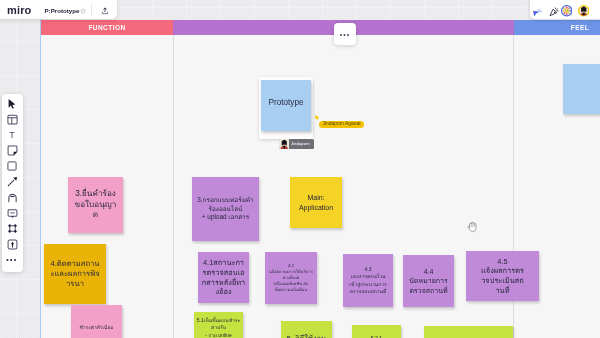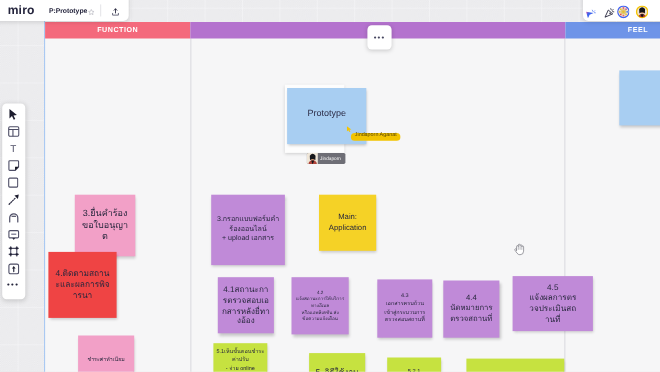--- a/index.html
+++ b/index.html
@@ -27,21 +27,21 @@
 
   
   .note{position:absolute;box-sizing:border-box;display:flex;align-items:center;
         justify-content:center;text-align:center;overflow:hidden;
         box-shadow:1px 2px 2.6px rgba(0,0,0,.2);}
   .note>span{display:block;color:#26263c;line-height:1.3;padding:0 2px;word-break:break-all;overflow-wrap:anywhere;}
 
   
   #sel-wrap{position:absolute;left:259px;top:77px;width:54px;height:62px;
             background:#fdfdfd;box-shadow:0 1px 3px rgba(0,0,0,.17);}
-  #sel-note{position:absolute;left:261px;top:80px;width:72px;height:51px;
+  #sel-note{position:absolute;left:261px;top:80px;width:50px;height:51px;
             background:#a8cef2;display:flex;align-items:center;justify-content:center;
             box-shadow:1px 2px 2.6px rgba(0,0,0,.22);}
   #sel-note span{font-size:8.2px;color:#2b2b46;position:relative;top:-3px;}
 
   
   #cursor-arrow{position:absolute;left:314.5px;top:113.5px;width:5px;height:6.5px;}
   #hand-cursor{position:absolute;left:467px;top:221px;}
   #cursor-tip{position:absolute;left:319px;top:120.5px;height:7.5px;border-radius:4px;
               background:#f2c300;display:flex;align-items:center;padding:0 3.5px;}
   #cursor-tip span{font-size:4.9px;color:#5b4600;white-space:nowrap;font-weight:400;line-height:1;}
@@ -117,21 +117,21 @@
   </div>
 
   <div id="menu-btn">
     <span>•••</span>
   </div>
 
   <div class="note" id="n-pink3" style="left:68px;top:177px;width:55px;height:56px;background:#f2a0c7">
     <span style="font-size:8.2px;width:45px;line-height:1.33">3.ยื่นคำร้องขอใบอนุญาต</span>
   </div>
 
-  <div class="note" id="n-pink4" style="left:44px;top:229px;width:62px;height:60px;background:#ef4444">
+  <div class="note" id="n-pink4" style="left:44px;top:244px;width:62px;height:60px;background:#eab308">
     <span style="font-size:7.6px;width:52px;line-height:1.32">4.ติดตามสถานะและผลการพิจารนา</span>
   </div>
 
   <div class="note" id="n-pink5" style="left:71px;top:305px;width:51px;height:50px;background:#f2a0c7;align-items:flex-start;padding-top:20px">
     <span style="font-size:4.8px;white-space:nowrap">ชำระค่าทำเนียม</span>
   </div>
 
   <div class="note" id="n-purple3" style="left:192px;top:177px;width:67px;height:64px;background:#c08ad8">
     <span style="font-size:6.4px;line-height:1.35;white-space:pre-line">3.กรอกแบบฟอร์มคำ
 ร้องออนไลน์

